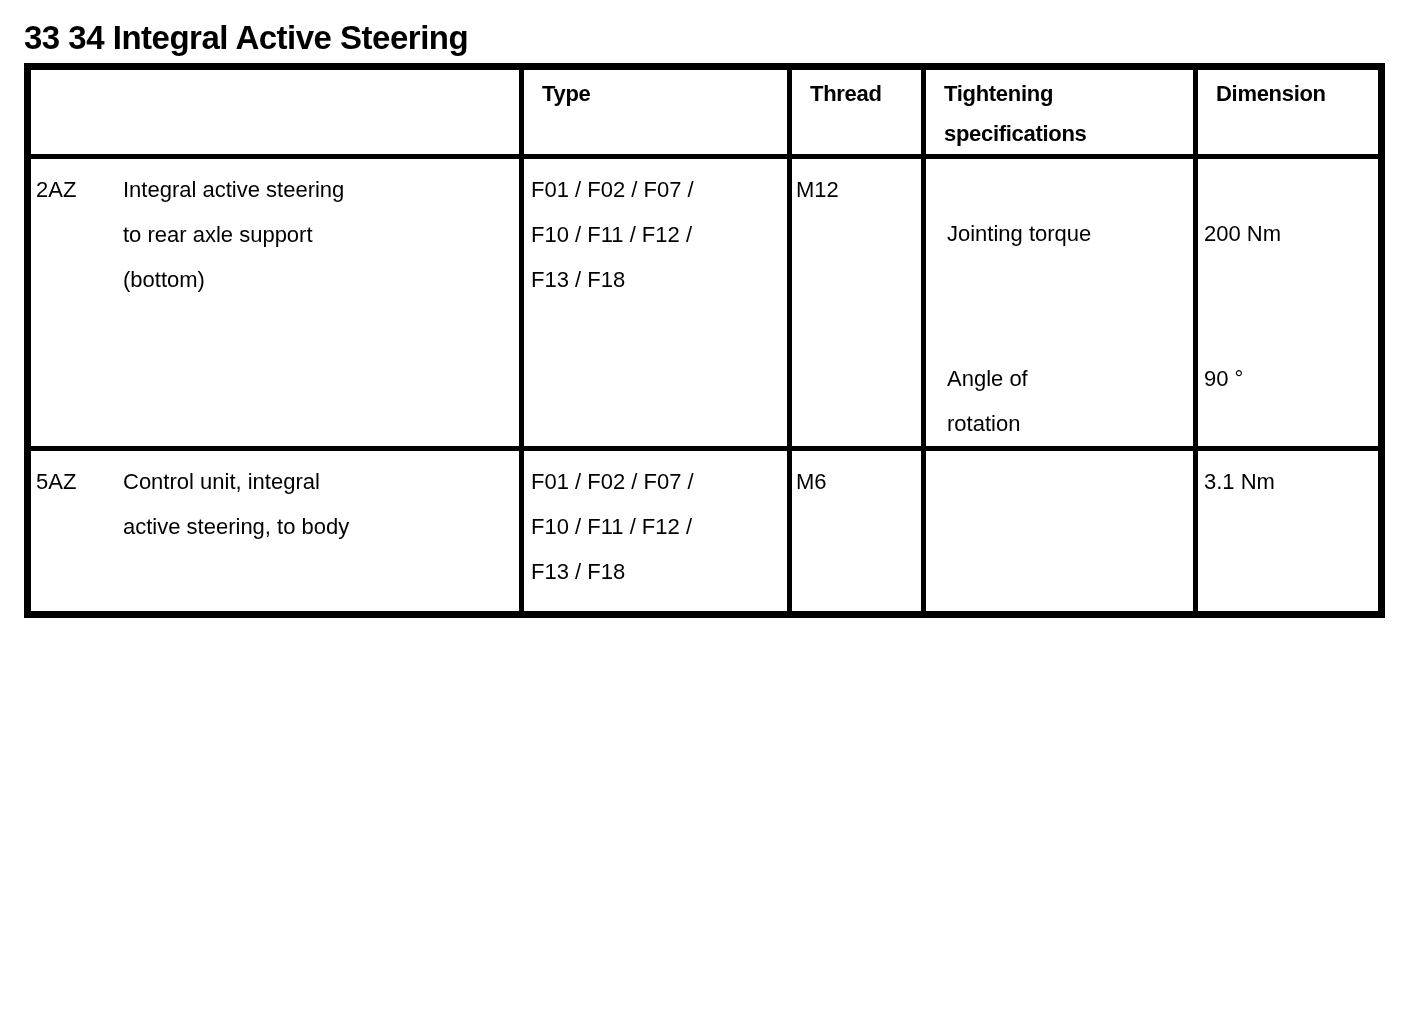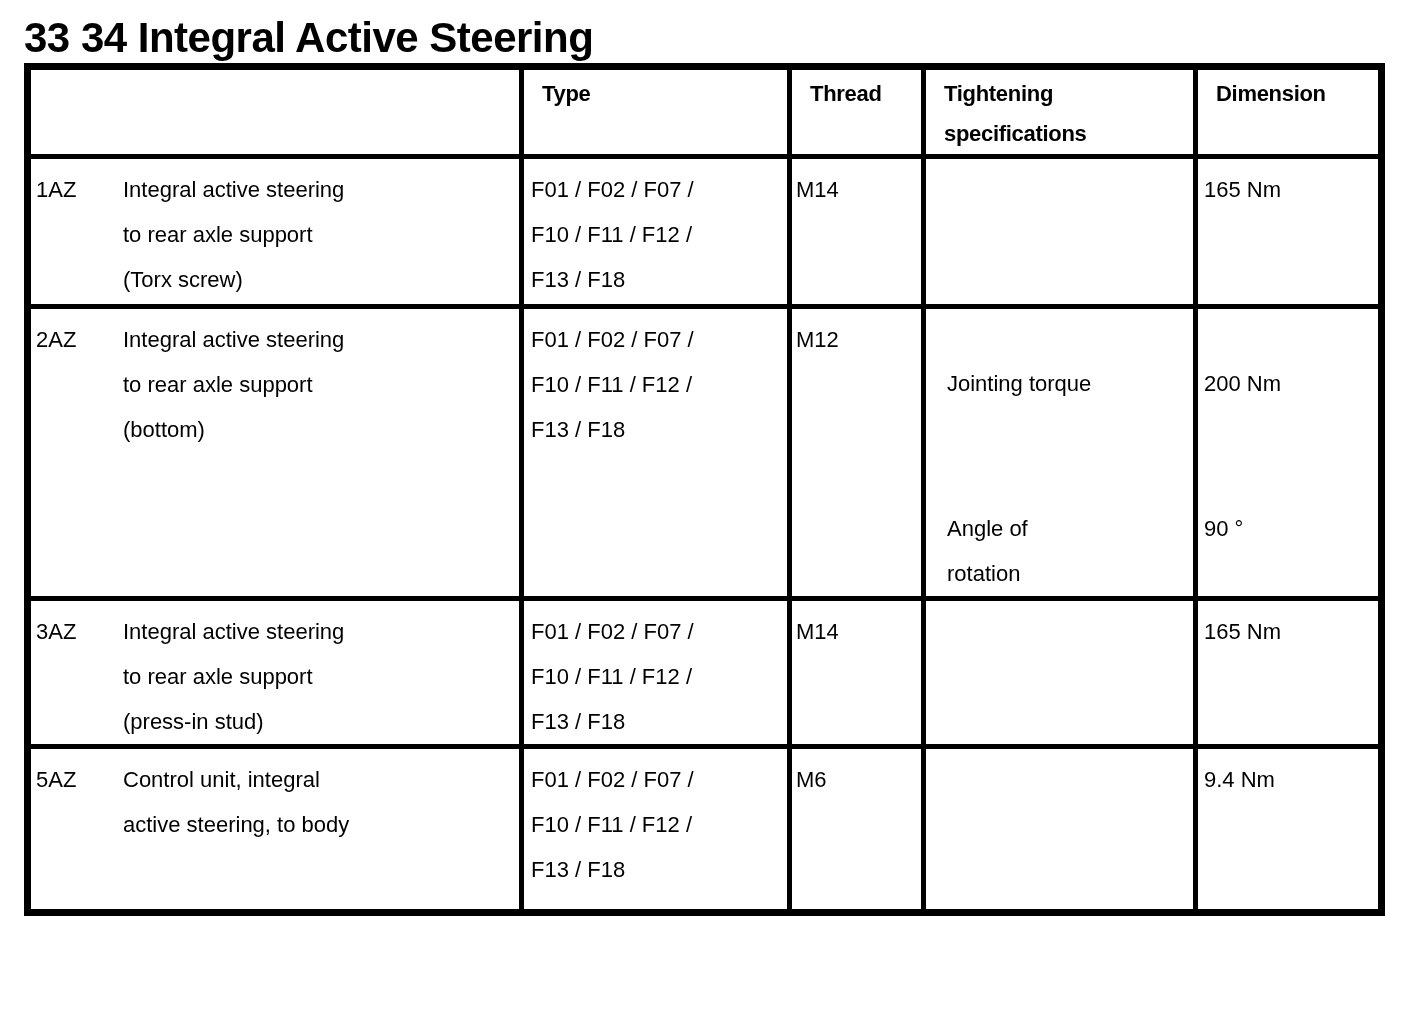--- a/index.html
+++ b/index.html
@@ -13,21 +13,21 @@
     overflow: hidden;
     color: #000000;
     font-family: "Liberation Sans", "DejaVu Sans", sans-serif;
     -webkit-font-smoothing: antialiased;
   }
   .page {
     padding: 20px 0 0 24px;
   }
   .title {
     margin: 0 0 7px 0;
-    font-size: 42px;
+    font-size: 33px;
     line-height: 36px;
     font-weight: bold;
     letter-spacing: -0.5px;
   }
   table.spec-table {
     border-collapse: collapse;
     table-layout: fixed;
     width: 1354px;
     border: 7px solid #000000;
   }
@@ -88,40 +88,20 @@
         <th></th>
         <th>Type</th>
         <th>Thread</th>
         <th>Tightening
 specifications</th>
         <th>Dimension</th>
       </tr>
     </thead>
     <tbody>
 
-      <tr class="r-1az">
-        <td class="cell-item">
-          <div class="item-wrap">
-            <span class="item-id">1AZ</span>
-            <span class="item-desc">Integral active steering
-to rear axle support
-(Torx screw)</span>
-          </div>
-        </td>
-        <td class="cell-type">F01 / F02 / F07 /
-F10 / F11 / F12 /
-F13 / F18</td>
-        <td class="cell-thread">M14</td>
-        <td class="cell-tight">
-          <div class="spec-label"></div>
-        </td>
-        <td class="cell-dim">
-          <div class="spec-value">165 Nm</div>
-        </td>
-      </tr>
 
       <tr class="r-2az">
         <td class="cell-item">
           <div class="item-wrap">
             <span class="item-id">2AZ</span>
             <span class="item-desc">Integral active steering
 to rear axle support
 (bottom)</span>
           </div>
         </td>
@@ -133,57 +113,37 @@
           <div class="spec-label spec-entry-tall">Jointing torque</div>
           <div class="spec-label">Angle of
 rotation</div>
         </td>
         <td class="cell-dim">
           <div class="spec-value spec-entry-tall">200 Nm</div>
           <div class="spec-value">90 °</div>
         </td>
       </tr>
 
-      <tr class="r-3az">
-        <td class="cell-item">
-          <div class="item-wrap">
-            <span class="item-id">3AZ</span>
-            <span class="item-desc">Integral active steering
-to rear axle support
-(press-in stud)</span>
-          </div>
-        </td>
-        <td class="cell-type">F01 / F02 / F07 /
-F10 / F11 / F12 /
-F13 / F18</td>
-        <td class="cell-thread">M14</td>
-        <td class="cell-tight">
-          <div class="spec-label"></div>
-        </td>
-        <td class="cell-dim">
-          <div class="spec-value">165 Nm</div>
-        </td>
-      </tr>
 
 
       <tr class="r-5az">
         <td class="cell-item">
           <div class="item-wrap">
             <span class="item-id">5AZ</span>
             <span class="item-desc">Control unit, integral
 active steering, to body</span>
           </div>
         </td>
         <td class="cell-type">F01 / F02 / F07 /
 F10 / F11 / F12 /
 F13 / F18</td>
         <td class="cell-thread">M6</td>
         <td class="cell-tight">
           <div class="spec-label"></div>
         </td>
         <td class="cell-dim">
-          <div class="spec-value">9.4 Nm</div>
+          <div class="spec-value">3.1 Nm</div>
         </td>
       </tr>
 
     </tbody>
   </table>
 </div>
 
 </body></html>

